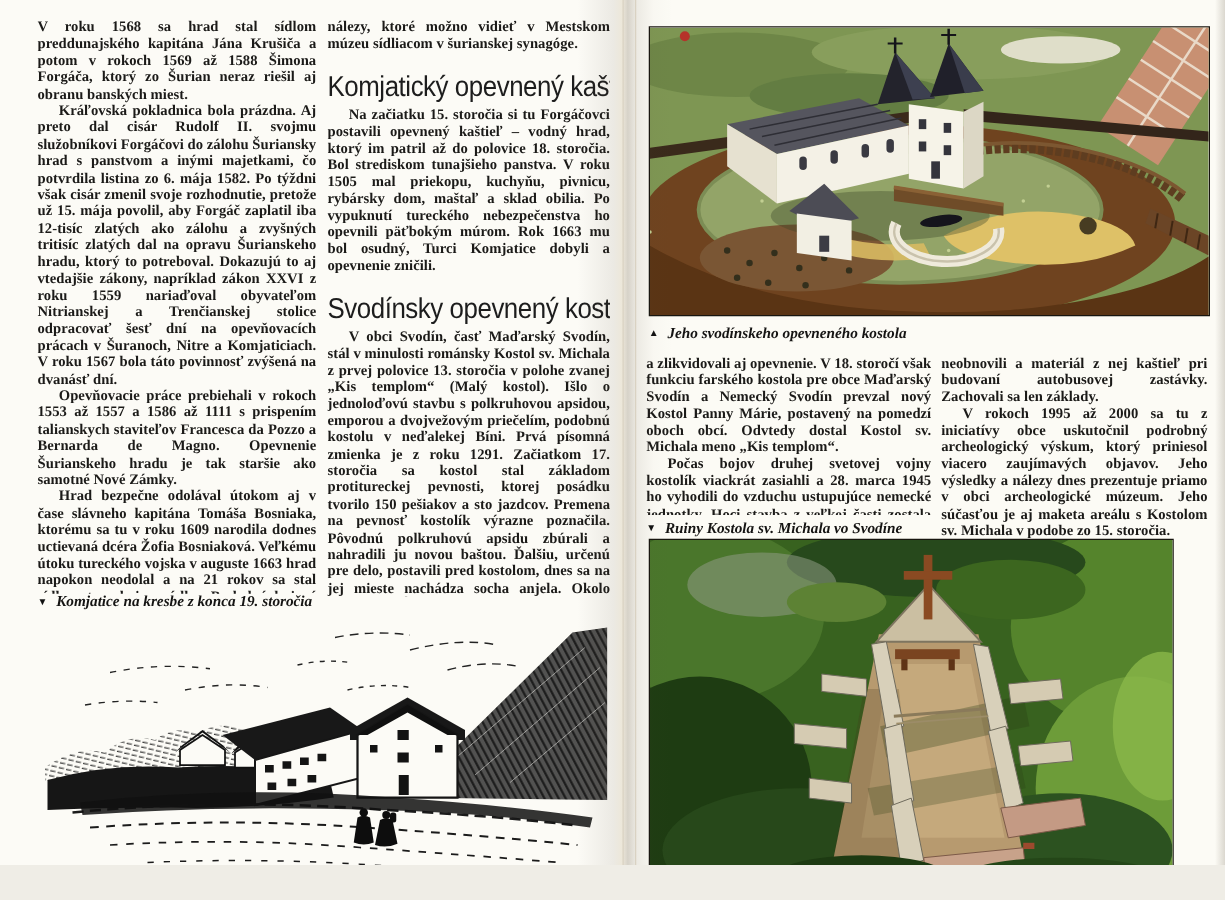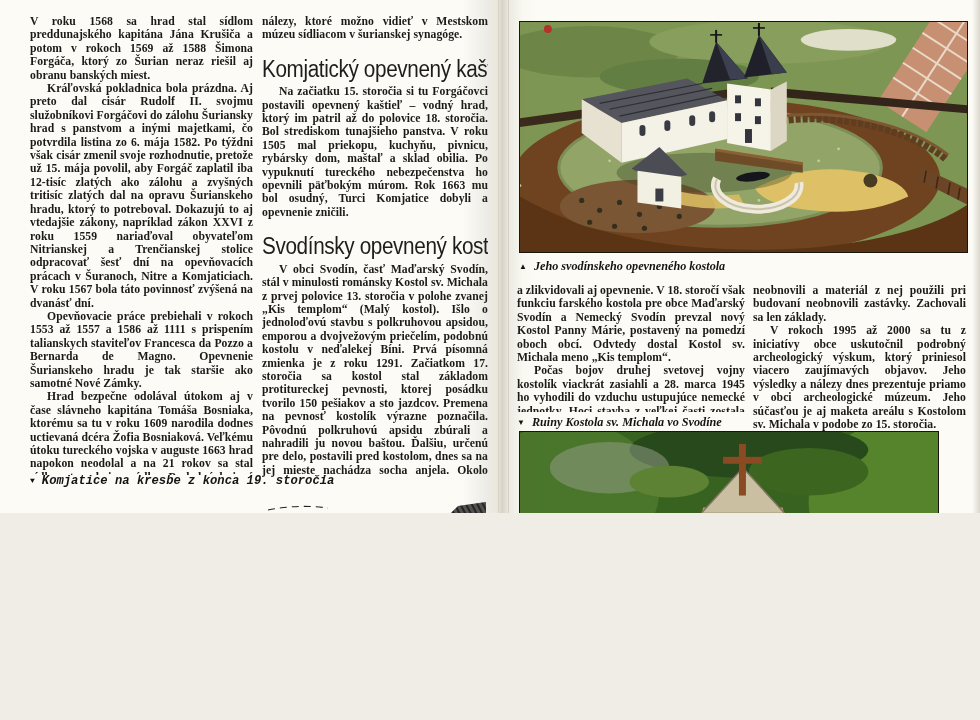--- a/index.html
+++ b/index.html
@@ -1,18 +1,18 @@
 <!DOCTYPE html>
 <html><head>
 <meta charset="utf-8">
 <style>
   * { margin:0; padding:0; box-sizing:border-box; }
   html,body { width:980px; height:720px; }
   body { font-family:"Liberation Serif", serif; background:#efede6; }
-  .spread { position:relative; width:980px; height:513px; overflow:hidden; background:#f6f4ee; }
+  .spread { position:relative; width:980px; height:692px; overflow:hidden; background:#f6f4ee; }
   .page { position:absolute; top:0; height:720px; background:#fcfbf6; }
   .page-left { left:0; width:502px; }
   .page-right { left:502px; width:478px; background:#fcfbf5; }
 
   
   .gutter { position:absolute; left:462px; top:0; width:76px; height:720px; pointer-events:none;
     background:linear-gradient(to right,
       rgba(90,78,62,0) 0%, rgba(90,78,62,0.10) 38%, rgba(235,229,214,0.9) 47%,
       rgba(120,106,86,0.28) 53%, rgba(90,78,62,0.10) 62%, rgba(90,78,62,0.02) 80%, rgba(90,78,62,0) 100%); }
   .gutter-line1, .gutter-line2 { position:absolute; top:0; height:720px; width:1px; background:#d9d2c2; }
@@ -30,21 +30,21 @@
   .colR1 { left:517px; top:284px; width:228px; height:128px; }
   .colR2 { left:753px; top:284px; width:213px; height:170px; }
 
   h1.section { font-family:"Liberation Sans", sans-serif; font-weight:400; color:#1d1d1d;
     font-size:23px; letter-spacing:-0.4px; transform:scaleX(0.9); transform-origin:left center;
     margin-top:21px; margin-bottom:9px; white-space:nowrap; text-align:left; text-indent:0; }
 
   .caption { position:absolute; font-style:italic; font-weight:700; font-size:12.2px; color:#151413;
              white-space:nowrap; }
   .caption .tri { font-style:normal; font-size:8px; vertical-align:1.5px; margin-right:7px; color:#111; }
-  .cap-drawing { left:30px;  top:474px;font-family:Liberation Mono, monospace; }
+  .cap-drawing { left:30px;  top:474px; }
   .cap-model   { left:519px; top:259px; }
   .cap-ruins   { left:517px; top:415px; }
 
   figure.art { position:absolute; overflow:hidden; }
   .drawing   { left:28px;  top:492px; width:458px; height:222px; background:#fcfbf6; }
   .photo-top { left:519px; top:21px;  width:449px; height:232px; border:1px solid #17150f; }
   .photo-bot { left:519px; top:431px; width:420px; height:276px; border:1px solid #17150f; }
   figure.art svg { display:block; width:100%; height:100%; }
 
   .pagenum { position:absolute; font-family:"Liberation Sans", sans-serif; font-size:21px; color:#000000; }
@@ -285,21 +285,21 @@
   <div class="caption cap-model">
     <span class="tri">▲</span><span>Jeho svodínskeho opevneného kostola</span>
   </div>
 
   <div class="col colR1">
     <p class="noindent">a zlikvidovali aj opevnenie. V 18. storočí však funkciu farského kostola pre obce Maďarský Svodín a Nemecký Svodín prevzal nový Kostol Panny Márie, postavený na pomedzí oboch obcí. Odvtedy dostal Kostol sv. Michala meno „Kis templom“.</p>
     <p>Počas bojov druhej svetovej vojny kostolík viackrát zasiahli a 28. marca 1945 ho vyhodili do vzduchu ustupujúce nemecké jednotky. Hoci stavba z veľkej časti zostala stáť, už ju</p>
   </div>
 
   <div class="col colR2">
-    <p class="noindent">neobnovili a materiál z nej použili pri budovaní neobnovili zastávky. Zachovali sa len základy.</p>
+    <p class="noindent">neobnovili a materiál z nej kaštieľ pri budovaní autobusovej zastávky. Zachovali sa len základy.</p>
     <p>V rokoch 1995 až 2000 sa tu z iniciatívy obce uskutočnil podrobný archeologický výskum, ktorý priniesol viacero zaujímavých objavov. Jeho výsledky a nálezy dnes prezentuje priamo v obci archeologické múzeum. Jeho súčasťou je aj maketa areálu s Kostolom sv. Michala v podobe zo 15. storočia.</p>
   </div>
 
   <div class="caption cap-ruins">
     <span class="tri">▼</span><span>Ruiny Kostola sv. Michala vo Svodíne</span>
   </div>
 
   <figure class="art photo-bot">
     <svg viewBox="0 0 420 276" preserveAspectRatio="none">
       <rect width="420" height="276" fill="#38621f"></rect>

